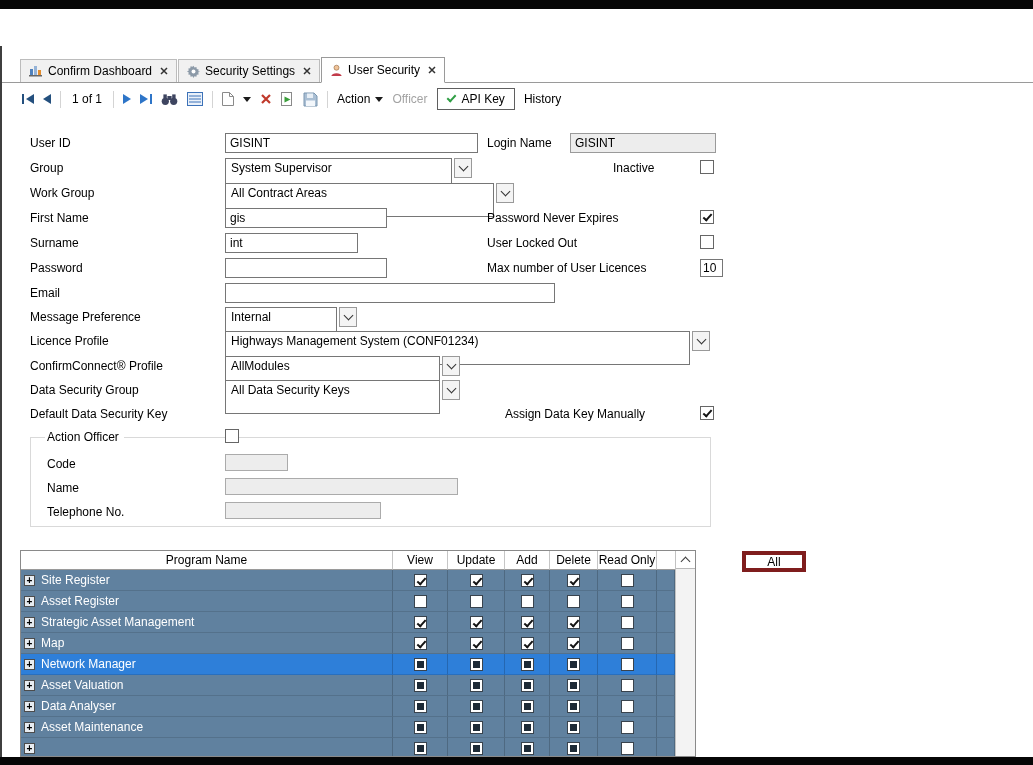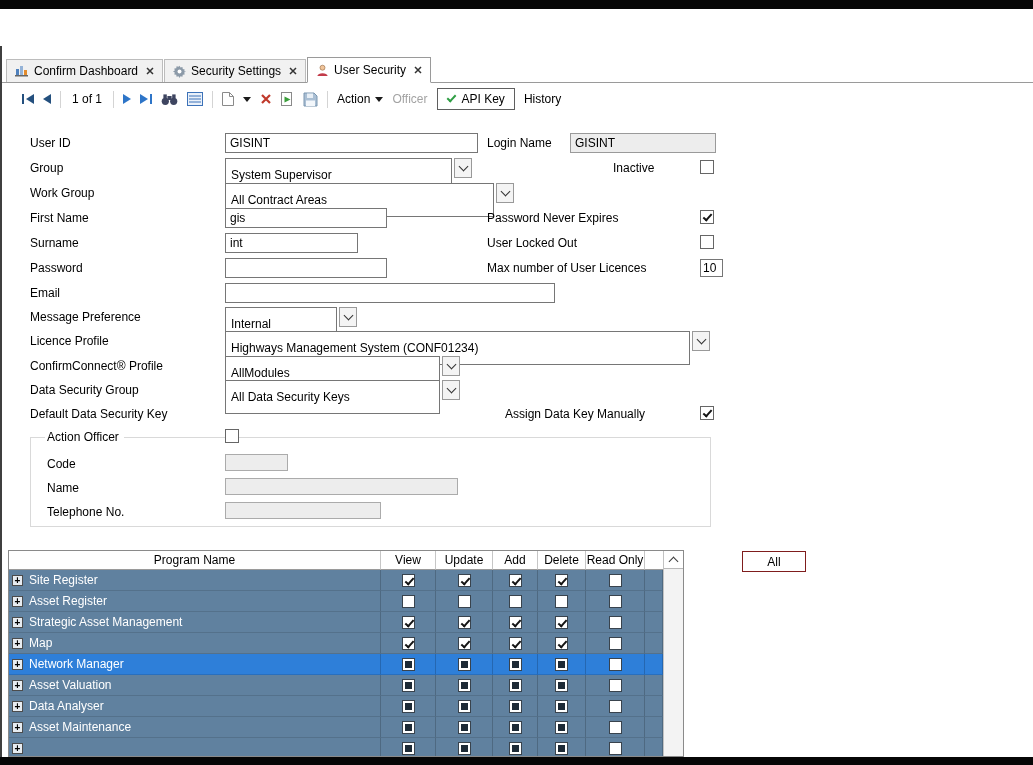--- a/index.html
+++ b/index.html
@@ -3,21 +3,21 @@
 <meta charset="utf-8">
 <style>
 *{box-sizing:border-box;margin:0;padding:0}
 html,body{width:1033px;height:765px;overflow:hidden}
 body{font-family:"Liberation Sans",sans-serif;font-size:12px;color:#000;background:#fff}
 .screen{position:relative;width:1033px;height:765px;background:#fff}
 .bar-top{position:absolute;left:0;top:0;width:1033px;height:9px;background:#060606}
 .bar-bottom{position:absolute;left:0;top:757px;width:1033px;height:8px;background:#060606}
 .left-edge{position:absolute;left:0;top:46px;width:2px;height:711px;background:#3f3f3f}
 
-.tabbar{position:absolute;left:2px;right:0;top:56px;height:27px;border-bottom:1px solid #9a9a9a;display:flex;align-items:flex-end;padding-left:4px}
+.tabbar{position:absolute;left:2px;right:0;top:56px;height:27px;border-bottom:1px solid #9a9a9a;display:flex;align-items:flex-end;padding-left:18px}
 .tab{display:flex;align-items:center;gap:5px;height:23px;padding:0 8px;background:#f1f1f1;border:1px solid #bcbcbc;border-bottom:none;margin-right:1px;white-space:nowrap;cursor:default}
 .tab.active{background:#fff;border-color:#9a9a9a;height:26px;margin-bottom:-1px;border-bottom:1px solid #fff}
 .tabicon{display:flex;align-items:center}
 .tabclose{display:flex;align-items:center;margin-left:3px}
 
 .toolbar{position:absolute;left:22px;top:86px;height:26px;display:flex;align-items:center;gap:9px}
 .sep{width:1px;height:17px;background:#d4d4d4}
 .navbtn{display:flex;align-items:center;gap:2px}
 .tri-l{width:0;height:0;border-top:5px solid transparent;border-bottom:5px solid transparent;border-right:8px solid #24507e}
 .tri-r{width:0;height:0;border-top:5px solid transparent;border-bottom:5px solid transparent;border-left:8px solid #2e75c8}
@@ -29,46 +29,46 @@
 .action{display:flex;align-items:center;gap:5px}
 .officer{color:#a3a3a3}
 .apikey{display:flex;align-items:center;gap:6px;border:1px solid #5f5f5f;padding:3px 9px;background:#fff}
 .checkmark{width:9px;height:5px;border-left:2.5px solid #2f9e44;border-bottom:2.5px solid #2f9e44;transform:rotate(-47deg);display:inline-block;margin-top:-3px}
 
 .frow{position:absolute;left:0;width:745px;height:22px}
 .flabel{position:absolute;top:3px;white-space:nowrap}
 .tf{position:absolute;top:0;height:20px;border:1px solid #767676;background:#fff;padding:0 4px;font:12px "Liberation Sans",sans-serif;color:#000}
 .tf.ro{background:#ededed;border-color:#9a9a9a}
 .combo{position:absolute;top:0;display:flex;align-items:flex-start}
-.cfield{height:20px;border:1px solid #767676;background:#fff;display:flex;align-items:center;padding:16px 5px;white-space:nowrap;overflow:hidden}
+.cfield{height:20px;border:1px solid #767676;background:#fff;display:flex;align-items:flex-end;padding:16px 5px;white-space:nowrap;overflow:hidden}
 .cbtn{width:18px;height:20px;margin-left:2px;border:1px solid #999;background:#f4f4f4;display:flex;align-items:center;justify-content:center;flex:0 0 auto}
 .cbtn::after{content:"";width:6px;height:6px;border-right:1.5px solid #333;border-bottom:1.5px solid #333;transform:rotate(45deg);margin-top:-3px}
 .cb{width:14px;height:14px;border:1px solid #666;background:#fff;position:relative;display:inline-block;flex:0 0 auto}
 .cb.state-checked::after{content:"";position:absolute;left:2px;top:3px;width:7px;height:3px;border-left:2px solid #141414;border-bottom:2px solid #141414;transform:rotate(-48deg)}
 .cb.state-partial::after{content:"";position:absolute;left:2px;top:2px;right:2px;bottom:2px;background:#1d2a36}
 .groupbox{position:absolute;left:30px;top:437px;width:681px;height:90px;border:1px solid #d9d9d9}
 .legendlabel{position:absolute;left:45px;top:430px;background:#fff;padding:0 5px 0 2px}
 .rosmall{position:absolute;height:17px;background:#ededed;border:1px solid #ababab}
 
-.grid{position:absolute;left:8px;top:550px;width:676px;height:207px;border:1px solid #8a8a8a;background:#fff;overflow:hidden}
+.grid{position:absolute;left:20px;top:550px;width:676px;height:207px;border:1px solid #8a8a8a;background:#fff;overflow:hidden}
 .ghead{display:flex;height:19px;background:#fff}
 .gh{display:flex;align-items:center;justify-content:center;border-right:1px solid #c6c6c6;border-bottom:1px solid #9a9a9a;white-space:nowrap;overflow:hidden}
 .w-name{width:372px}.w-view{width:55px}.w-upd{width:57px}.w-add{width:45px}.w-del{width:48px}.w-ro{width:59px}
 .w-fill{width:18px;border-right:none}
 .grow{display:flex;height:21px;background:#60819f;color:#fff}
 .grow.state-selected{background:#2e7fd9}
 .gc{display:flex;align-items:center;justify-content:center;border-right:1px solid rgba(0,0,0,0.18);border-bottom:1px solid rgba(0,0,0,0.12);overflow:hidden}
 .gc.name{justify-content:flex-start;padding-left:3px;gap:6px;white-space:nowrap}
 .plus{width:11px;height:11px;background:#e7ecf1;border:1px solid #4c4c4c;color:#000;font-size:10px;line-height:9px;text-align:center;font-weight:bold;flex:0 0 auto}
 .plus::before{content:"+"}
 .gcb{width:13px;height:13px;border-color:#39434d}
 .gscroll{position:absolute;top:0;right:0;bottom:0;width:20px;background:#f3f3f3;border-left:1px solid #c2c2c2}
 .upbtn{width:19px;height:18px;background:#fff;border-bottom:1px solid #b9b9b9;display:flex;align-items:center;justify-content:center}
 .upbtn::after{content:"";width:6px;height:6px;border-left:1.6px solid #3c3c3c;border-top:1.6px solid #3c3c3c;transform:rotate(45deg);margin-top:3px}
-.all-btn{position:absolute;left:742px;top:551px;width:64px;height:21px;background:#fff;border:1px solid #7f1d1d;display:flex;align-items:center;justify-content:center;cursor:default}
+.all-btn{position:absolute;left:742px;top:551px;width:64px;height:21px;background:#fff;border:4px solid #7f1d1d;display:flex;align-items:center;justify-content:center;cursor:default}
 </style>
 </head>
 <body>
 
 <div class="screen">
   <div class="bar-top"></div>
   <div class="left-edge"></div>
 
   <div class="tabbar">
     <div class="tab">

